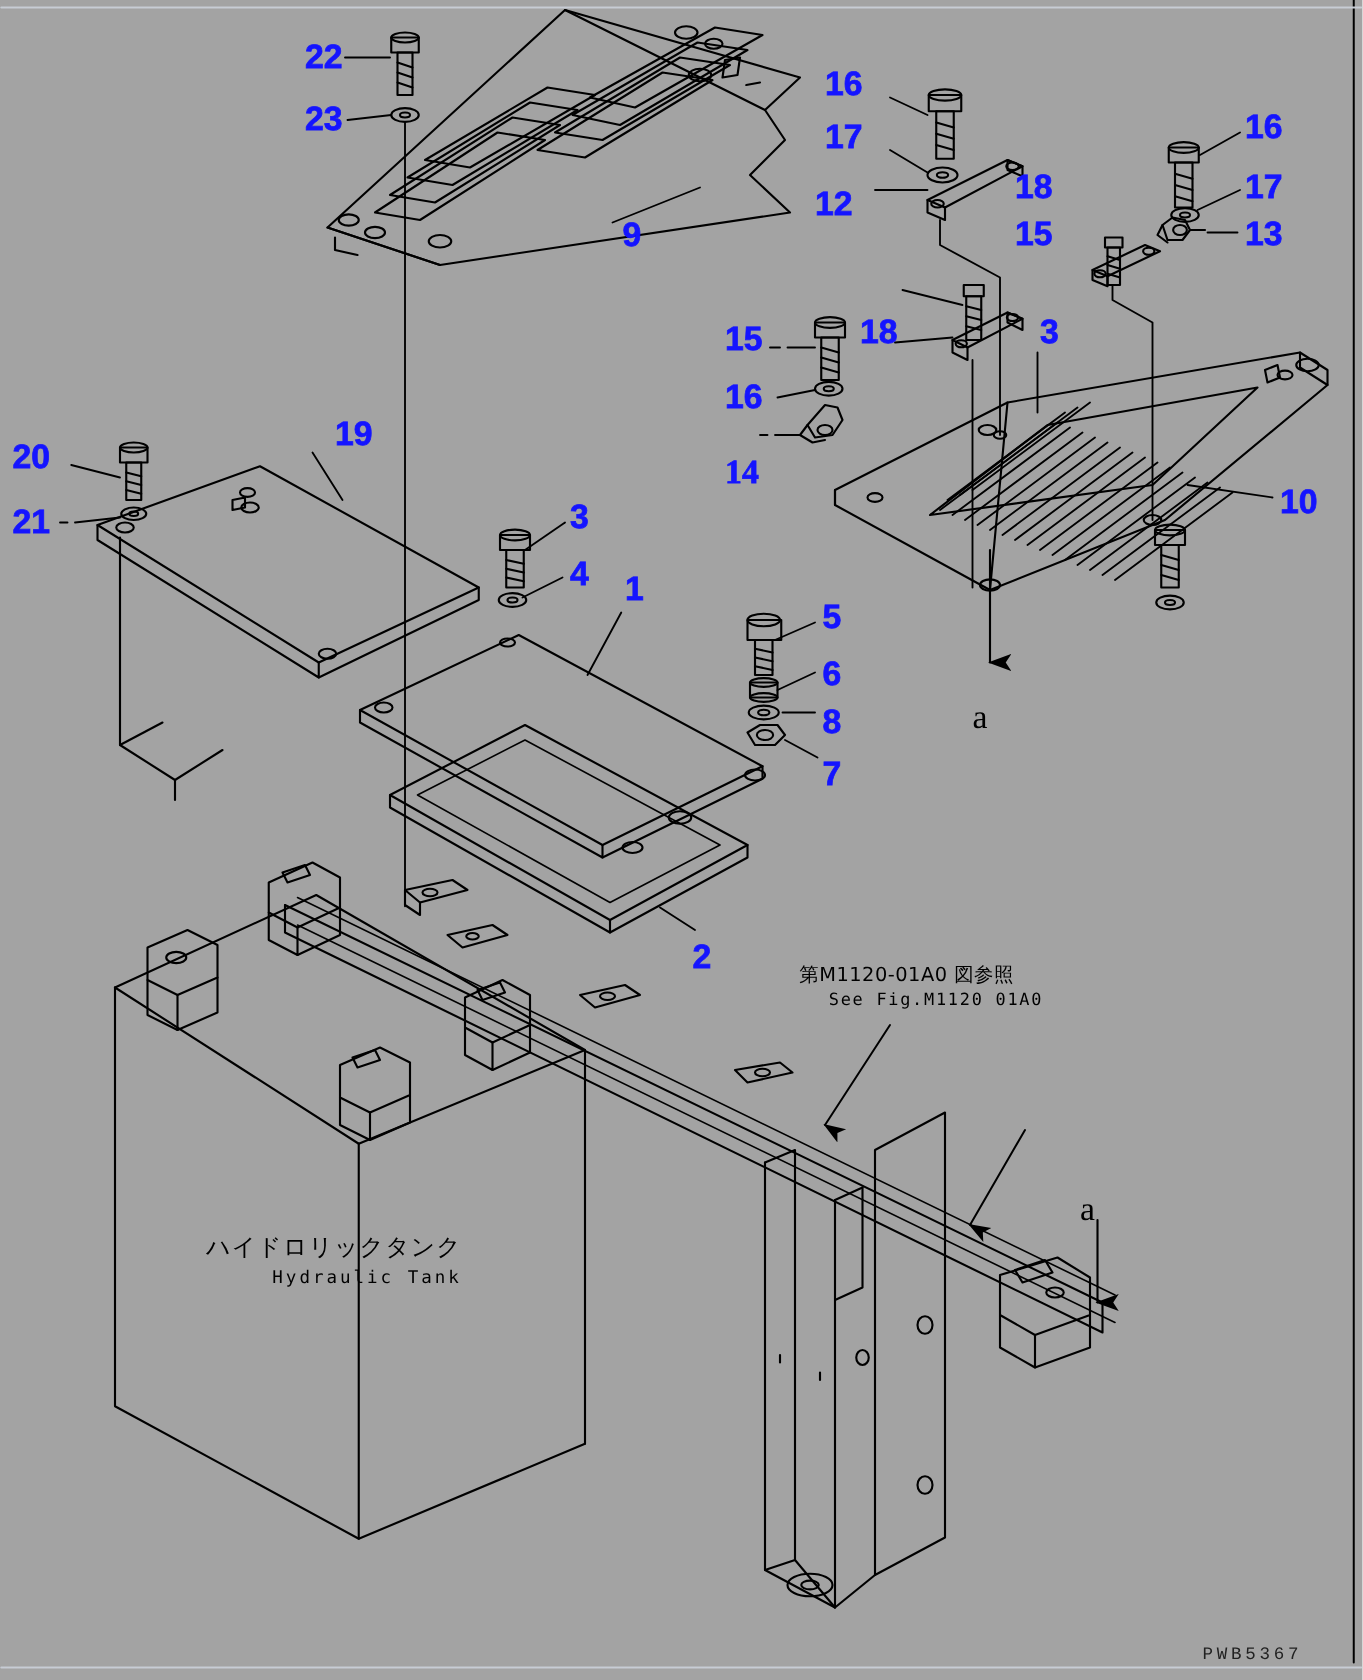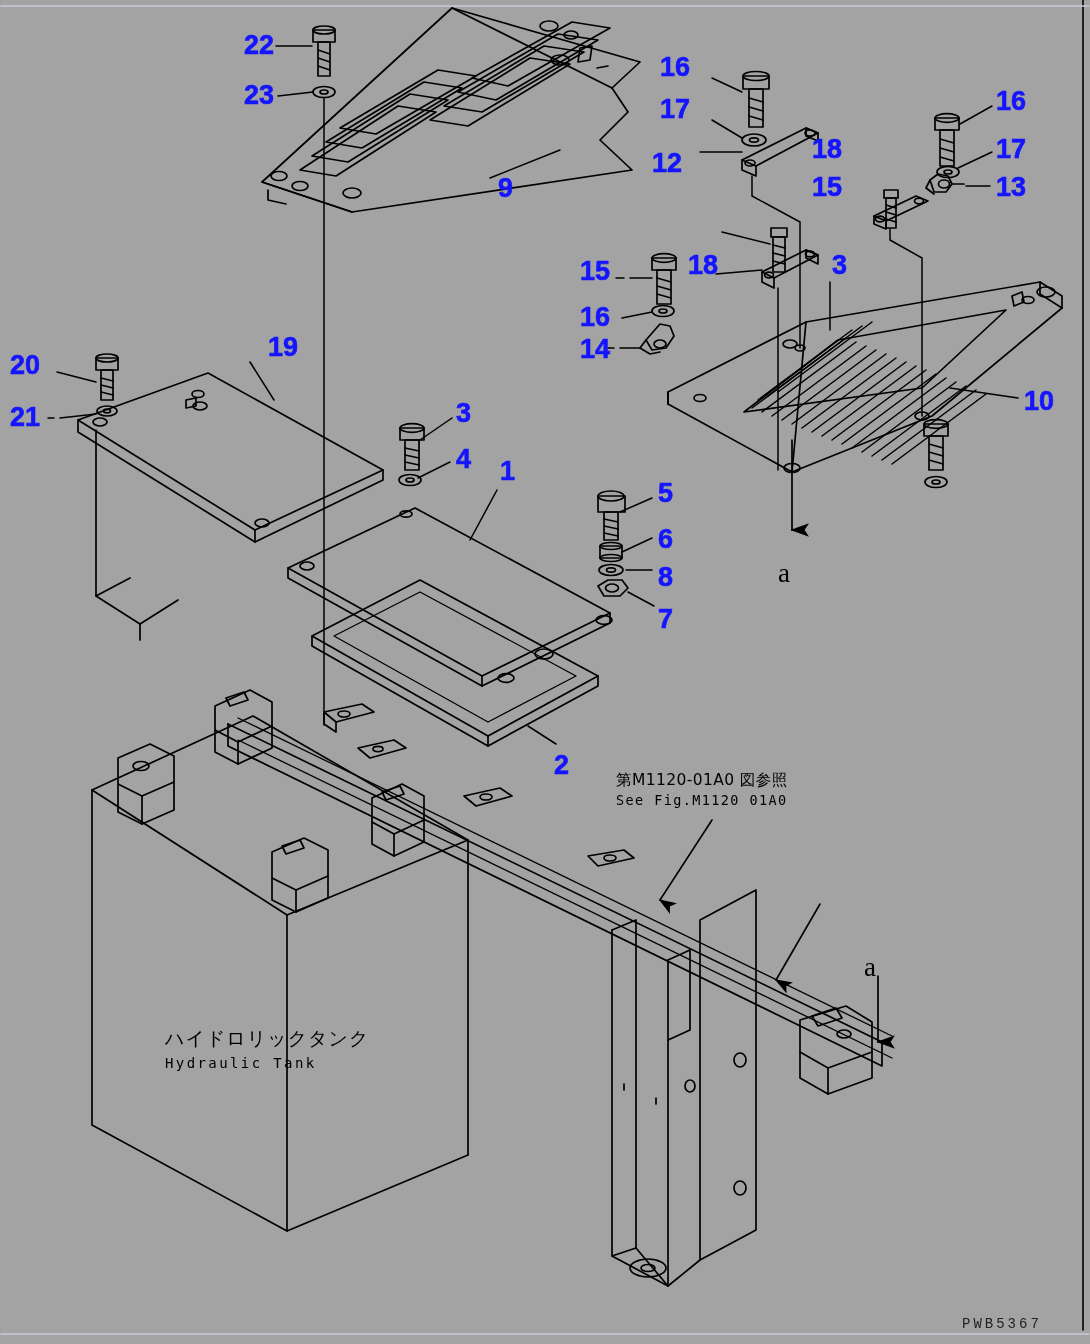--- a/index.html
+++ b/index.html
@@ -7,22 +7,22 @@
   body{font-family:"Liberation Sans",sans-serif;}
   #page{position:relative;width:1090px;height:1344px;background:#a3a3a3;overflow:hidden;}
   #art{position:absolute;left:0;top:0;width:1090px;height:1344px;}
   .callout{position:absolute;color:#1414ff;font-family:"Liberation Sans",sans-serif;
            font-weight:bold;font-size:27px;line-height:27px;letter-spacing:0px;
            -webkit-text-stroke:0.6px #1414ff;white-space:nowrap;}
   .sect{position:absolute;color:#000;font-family:"Liberation Serif",serif;
         font-size:27px;line-height:27px;font-style:normal;white-space:nowrap;}
   .note{position:absolute;color:#000;white-space:nowrap;text-align:center;}
   .note .jp{font-family:"DejaVu Sans",sans-serif;font-size:15.5px;letter-spacing:0.4px;display:block;}
-  .note .en{font-family:"DejaVu Sans Mono","Liberation Mono",monospace;font-size:13.5px;letter-spacing:1.4px;display:block;margin-top:1px;}
-  .tanklabel{position:absolute;text-align:left;white-space:nowrap;color:#000;margin-top:41px;}
+  .note .en{font-family:"DejaVu Sans Mono","Liberation Mono",monospace;font-size:13.5px;letter-spacing:1.4px;display:block;margin-top:1px;margin-left:47px;}
+  .tanklabel{position:absolute;text-align:right;white-space:nowrap;color:#000;}
   .tanklabel .jp{font-family:"DejaVu Sans",sans-serif;font-size:19px;letter-spacing:1px;display:block;}
   .tanklabel .en{font-family:"DejaVu Sans Mono","Liberation Mono",monospace;font-size:14px;letter-spacing:2.4px;display:block;margin-top:3px;}
   .wm{position:absolute;color:#222;font-family:Liberation Mono, monospace;
       font-size:14px;letter-spacing:3px;white-space:nowrap;}
 </style>
 </head>
 <body>
 
 <div id="page">
 
@@ -397,21 +397,21 @@
   <div class="callout" style="left:812px;top:174px;">15</div>
 
   <div class="callout" style="left:996px;top:88px;">16</div>
   <div class="callout" style="left:996px;top:136px;">17</div>
   <div class="callout" style="left:996px;top:174px;">13</div>
 
   <div class="callout" style="left:692px;top:210px;"></div>
   <div class="callout" style="left:688px;top:252px;">18</div>
   <div class="callout" style="left:580px;top:258px;">15</div>
   <div class="callout" style="left:580px;top:304px;">16</div>
-  <div class="callout" style="left:580px;top:336px;">14</div>
+  <div class="callout" style="left:580px;top:364px;font-family:Liberation Serif, serif;">14</div>
 
   <div class="callout" style="left:832px;top:252px;">3</div>
   <div class="callout" style="left:1024px;top:388px;">10</div>
 
   <div class="callout" style="left:10px;top:352px;text-align:center;">20</div>
   <div class="callout" style="left:10px;top:404px;">21</div>
   <div class="callout" style="left:268px;top:334px;">19</div>
 
   <div class="callout" style="left:456px;top:400px;">3</div>
   <div class="callout" style="left:456px;top:446px;">4</div>

